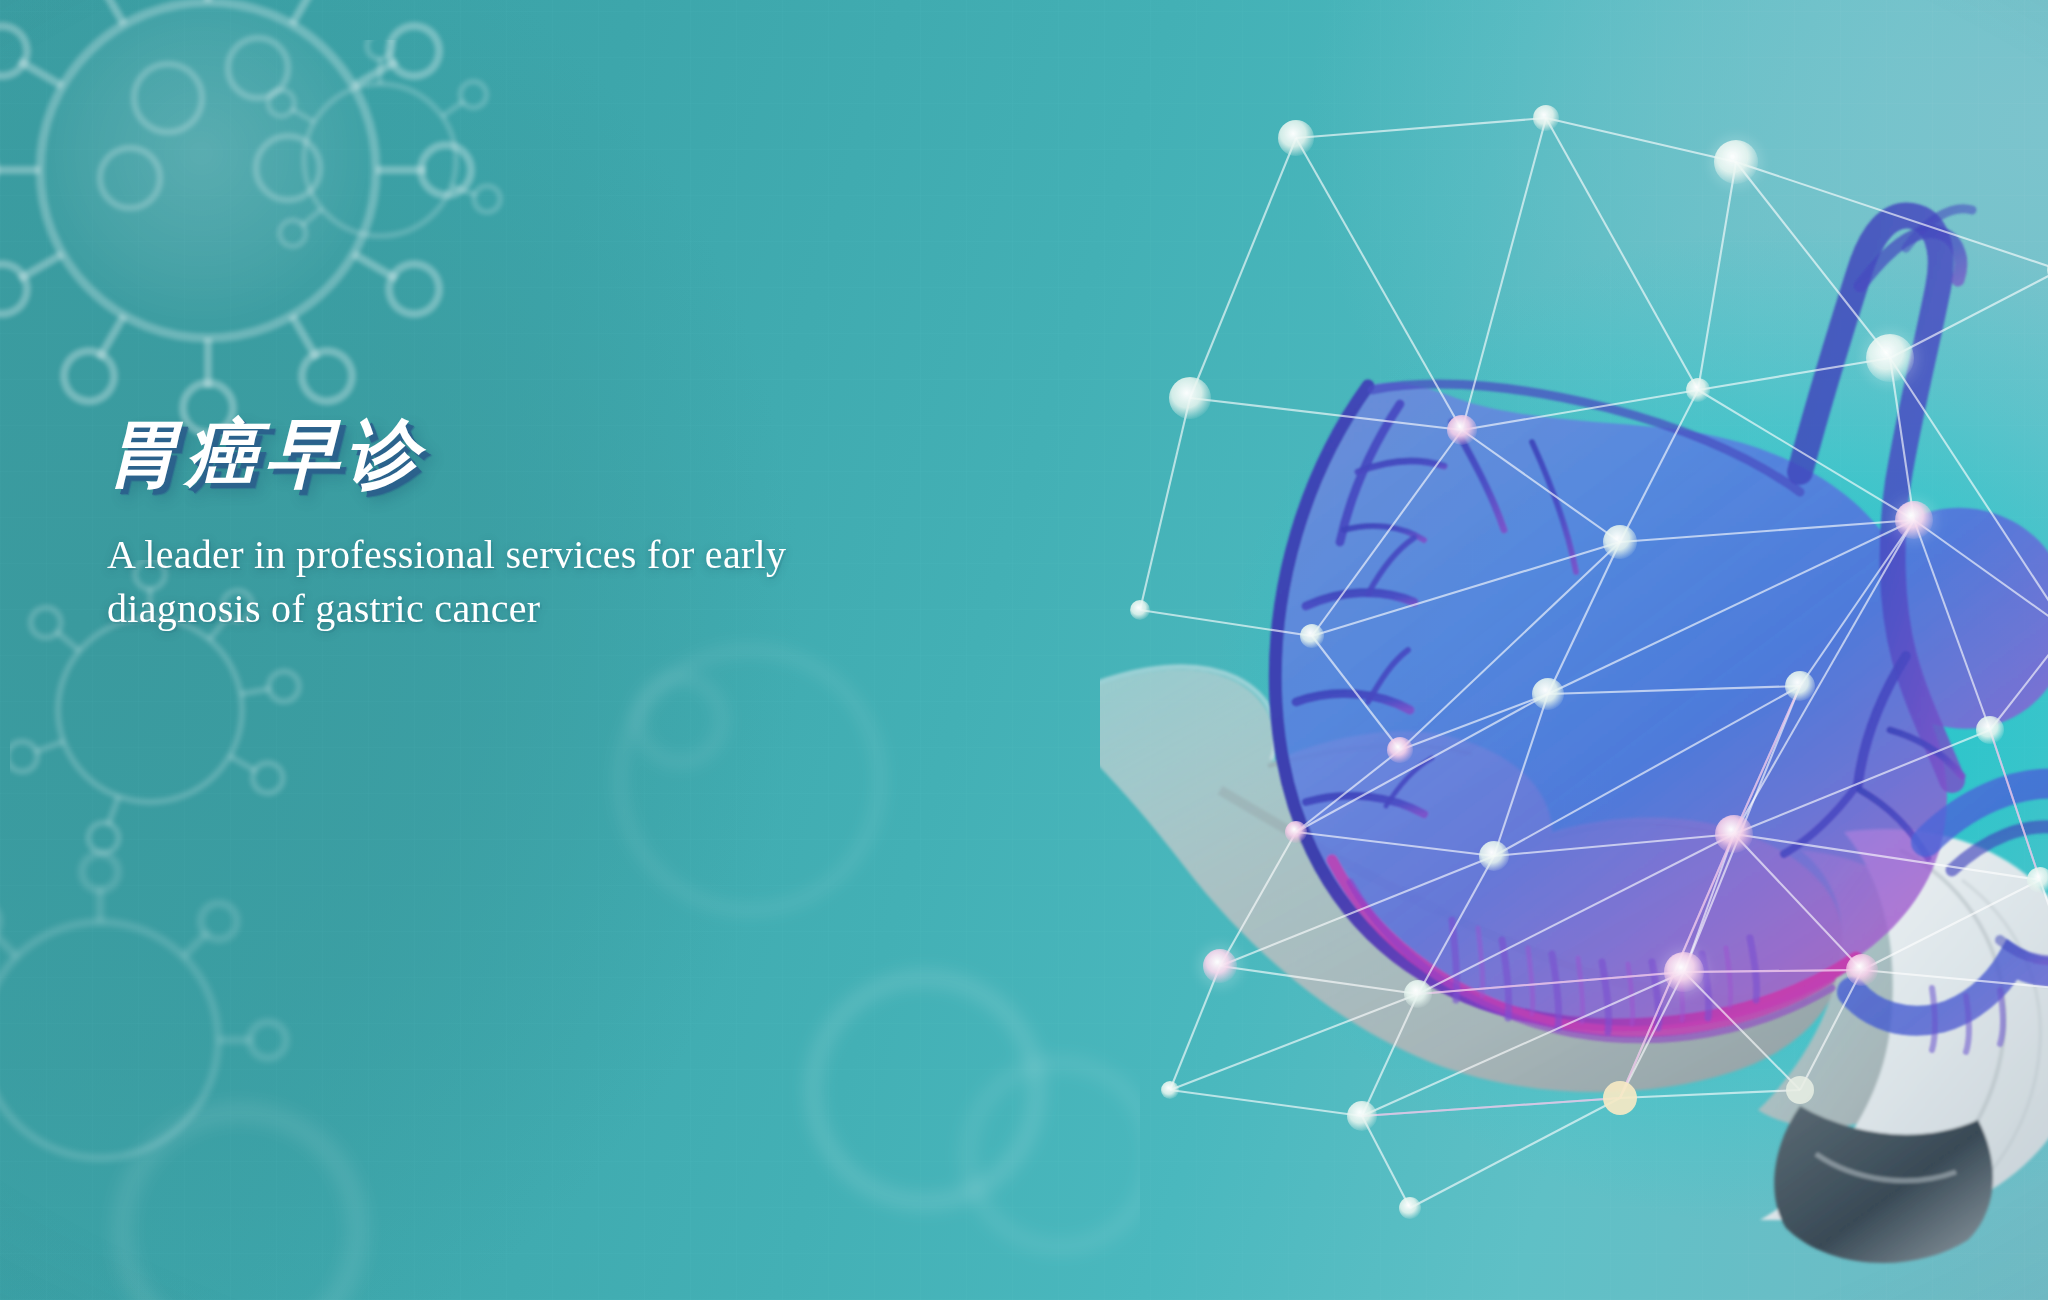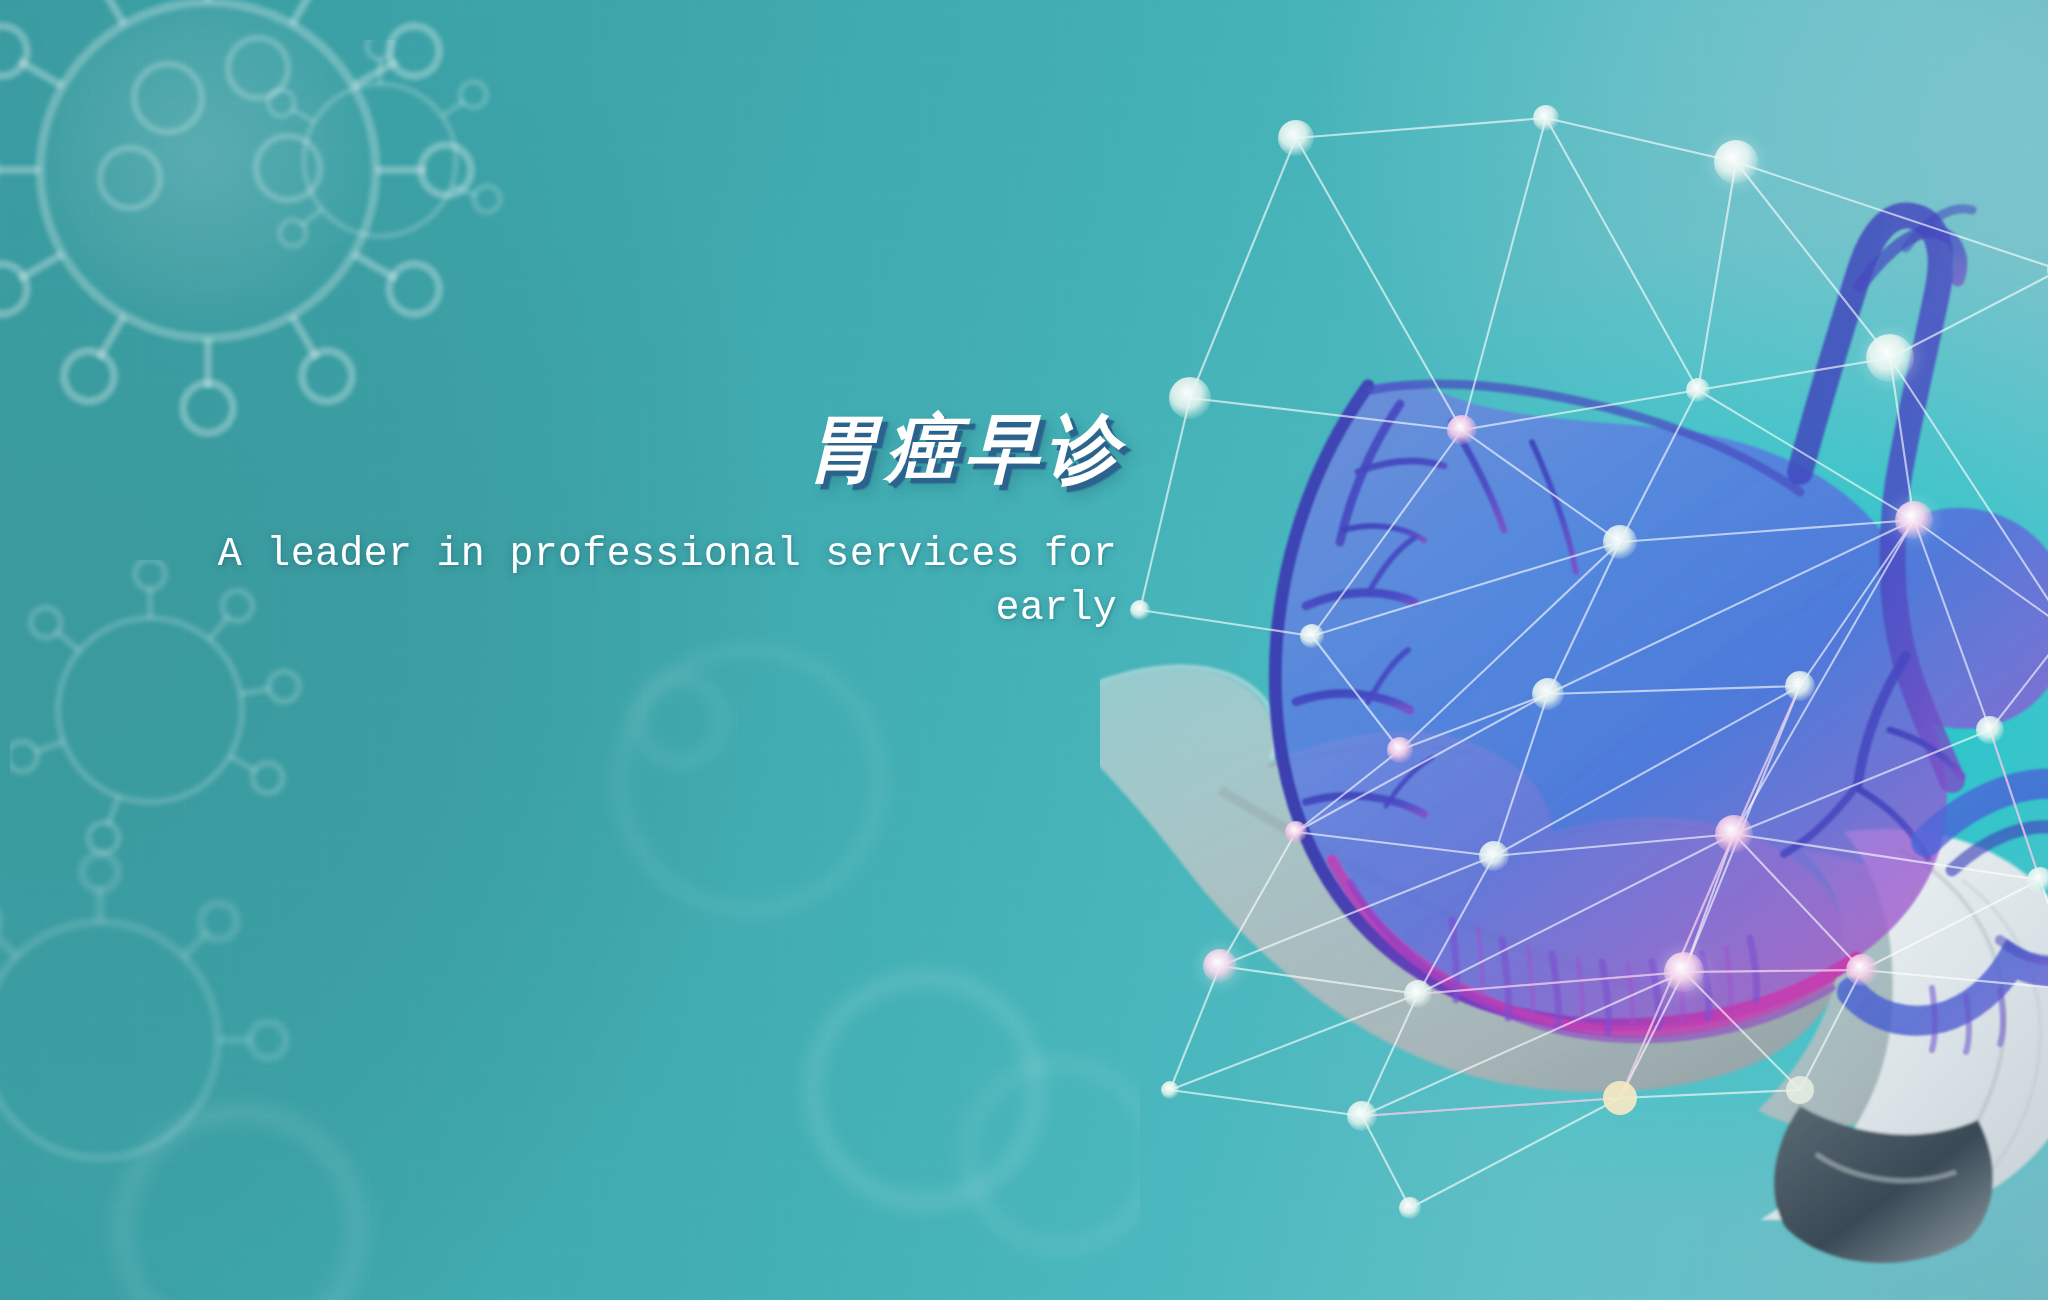--- a/index.html
+++ b/index.html
@@ -4,23 +4,22 @@
 <title>Gastric Cancer Early Diagnosis Banner</title>
 <style>
   html,body{margin:0;padding:0;background:#2f8f96;}
   *{box-sizing:border-box;}
 
   #stage{
     position:relative;
     width:2048px;
     height:1300px;
     overflow:hidden;
-    font-family:Liberation Mono, monospace;
+    font-family:Liberation Serif, serif;
     background:#3aa3a8;
-    text-align:right;
   }
 
   
   .bg-base{
     position:absolute;inset:0;
     background:
       radial-gradient(ellipse 900px 760px at 88% 56%, #23c7cc 0%, rgba(35,199,204,0.72) 26%, rgba(35,199,204,0.28) 48%, rgba(35,199,204,0) 66%),
       radial-gradient(ellipse 1200px 900px at 100% 10%, #7cc4cd 0%, rgba(124,196,205,0.55) 32%, rgba(124,196,205,0) 62%),
       radial-gradient(ellipse 1000px 1100px at 4% 48%, #3a9a9e 0%, rgba(58,154,158,0.6) 40%, rgba(58,154,158,0) 72%),
       linear-gradient(107deg, #3b9ea3 0%, #3da6ab 26%, #43b0b5 48%, #4ab8be 63%, #5fc0c6 78%, #72bcc6 100%);
@@ -615,16 +614,17 @@
       </g>
     </svg>
   </div>
 
   <div class="copy">
     <h1 class="headline">
       <span class="hl-line">胃癌早诊</span>
     </h1>
     <p class="subcopy">
       <span class="sub-line">A leader in professional services for early</span>
+      <span class="sub-line">diagnosis of gastric cancer</span>
     </p>
   </div>
 
 </div>
 
 </body></html>

